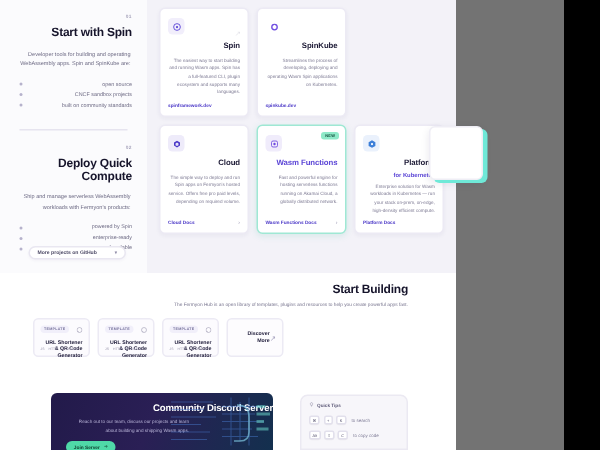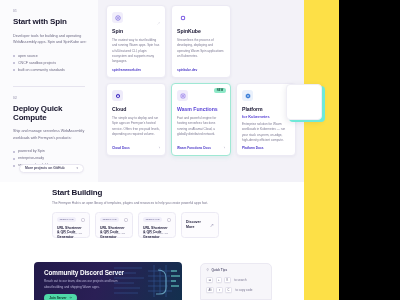--- a/index.html
+++ b/index.html
@@ -3,21 +3,21 @@
 <meta charset="utf-8">
 <title>Fermyon Landing Page</title>
 <style>
   * { box-sizing: border-box; margin: 0; padding: 0; }
   html, body {
     width: 400px; height: 300px;
     background: #000000;
     font-family: "Liberation Sans", sans-serif;
     overflow: hidden;
   }
-  #page { position: relative; width: 339px; height: 300px; background: #fde047; }
+  #page { position: relative; width: 376px; height: 300px; background: #737373; text-align: right; }
   .page-surface {
     position: absolute; left: 0; top: 0;
     width: 304px; height: 300px;
     background: #ffffff;
     overflow: hidden;
   }
 
   
   .hero {
     position: absolute; left: 0; top: 0;
@@ -137,21 +137,21 @@
     background: #ffffff; border: 0.6px solid #e9e7f1;
     border-radius: 5px;
     display: flex; align-items: center; justify-content: space-between;
     padding: 0 5px;
     box-shadow: 0 1px 2px rgba(40,30,90,.04);
   }
   .gh-btn span { font-size: 3.4px; color: #4d4a66; font-weight: 600; }
   .gh-btn .chev { font-size: 3px; color: #8e8aa6; }
 
   
-  .sb-wrap { position: absolute; left: 52px; top: 188px; width: 250px; }
+  .sb-wrap { position: absolute; left: 22px; top: 188px; width: 250px; }
   .sb-h {
     font-size: 8px; font-weight: 700; color: #16142b;
     letter-spacing: -.15px; margin-bottom: 4px;
   }
   .sb-p { font-size: 3.2px; color: #76738d; margin-bottom: 7px; }
 
   .tpl-grid {
     display: grid; grid-template-columns: repeat(4, 38px); gap: 5px;
   }
   .tpl {

